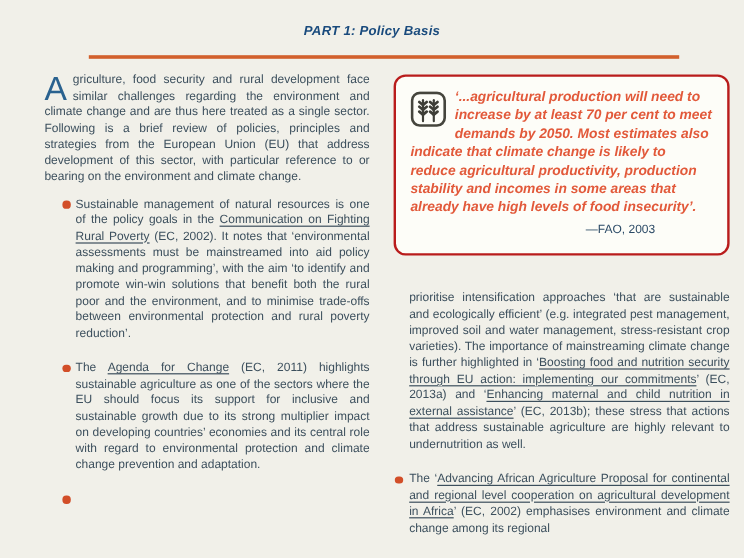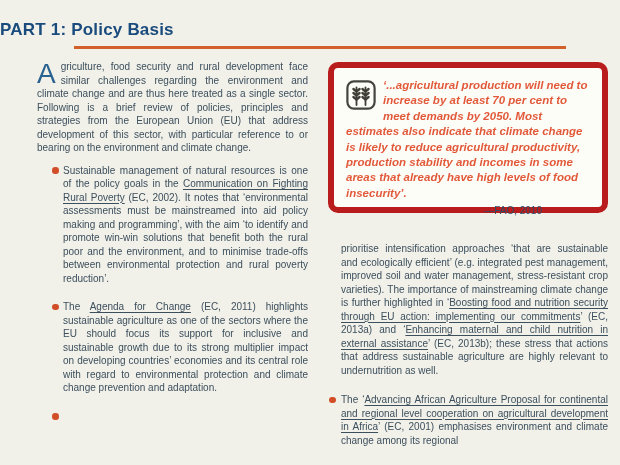--- a/index.html
+++ b/index.html
@@ -4,22 +4,22 @@
 <style>
   html, body { margin:0; padding:0; background:#f1f0e9; }
   .page {
     position:relative; width:620px; height:465px; overflow:hidden;
     background:#f1f0e9; font-family:"Liberation Sans", sans-serif;
     color:#3c4f5d;
   }
   
   .page-title {
     position:absolute; top:20px; left:0; width:620px; margin:0;
-    font-size:17px; font-weight:700;
-    color:#1a4b7d; letter-spacing:0.2px;
+    text-align:center; font-size:11px; font-weight:700;
+    color:#1a4b7d; letter-spacing:0.2px;font-style:italic;
   }
   .title-rule {
     position:absolute; top:46px; left:74px; width:492px; height:3px;
     background:#d2602c;
   }
   
   .col {
     position:absolute; font-size:10px; line-height:13.5px;
     text-align:justify; hyphens:auto; -webkit-hyphens:auto;
   }
@@ -36,21 +36,21 @@
     position:absolute; left:15px; top:3.5px; width:6.5px; height:6.5px;
     border-radius:50%; background:#d24e28;
   }
   .col-right ul.bullets { margin-top:16px; }
   .col-right ul.bullets li { padding-left:13px; }
   .col-right ul.bullets .dot { left:1px; }
   .ref-link { text-decoration:underline; text-underline-offset:1.5px; cursor:pointer; }
   
   .quote-card {
     box-sizing:border-box; width:280px; height:151px;
-    background:#fdfdf8; border:6px solid #b91c1c; border-radius:10px;
+    background:#fdfdf8; border:2px solid #b91c1c; border-radius:10px;
     padding:10px 12px 8px 12px; text-align:left;
   }
   .wheat { float:left; width:30px; height:30px; margin:2px 7px 2px 0; }
   .quote-text {
     margin:0; color:#e2593a; font-style:italic; font-weight:bold;
     font-size:11.5px; line-height:15.4px; text-align:left; hyphens:manual;
   }
   .quote-attr {
     text-align:right; padding-right:48px; margin-top:3px;
     color:#2b4a66; font-size:10px; font-weight:normal;
@@ -100,26 +100,26 @@
           <line x1="10.5" y1="19.5" x2="7.4" y2="17"></line>
           <line x1="10.5" y1="19.5" x2="13.6" y2="17"></line>
           <line x1="19.5" y1="11.5" x2="16.4" y2="9"></line>
           <line x1="19.5" y1="11.5" x2="22.6" y2="9"></line>
           <line x1="19.5" y1="15.5" x2="16.4" y2="13"></line>
           <line x1="19.5" y1="15.5" x2="22.6" y2="13"></line>
           <line x1="19.5" y1="19.5" x2="16.4" y2="17"></line>
           <line x1="19.5" y1="19.5" x2="22.6" y2="17"></line>
         </g>
       </svg></span><span>‘...agricultural production will need to increase by at least 70 per cent to meet demands by 2050. Most estimates also indicate that climate change is likely to reduce agricultural productivity, production stability and incomes in some areas that already have high levels of food insecurity’.</span></p>
-      <div class="quote-attr">—FAO, 2010</div>
+      <div class="quote-attr">—FAO, 2003</div>
     </div>
 
     <p class="cont"><span>prioritise intensification approaches ‘that are sustainable and ecologically efficient’ (e.g. integrated pest management, improved soil and water management, stress-resistant crop varieties). The importance of mainstreaming climate change is further highlighted in ‘</span><span class="ref-link">Boosting food and nutrition security through EU action: implementing our commitments</span><span>’ (EC, 2013a) and ‘</span><span class="ref-link">Enhancing maternal and child nutrition in external assistance</span><span>’ (EC, 2013b); these stress that actions that address sustainable agriculture are highly relevant to undernutrition as well.</span></p>
 
     <ul class="bullets">
       <li>
         <span class="dot"></span>
-        <span class="li-text"><span>The ‘</span><span class="ref-link">Advancing African Agriculture Proposal for continental and regional level cooperation on agricultural development in Africa</span><span>’ (EC, 2001) emphasises environment and climate change among its regional</span></span>
+        <span class="li-text"><span>The ‘</span><span class="ref-link">Advancing African Agriculture Proposal for continental and regional level cooperation on agricultural development in Africa</span><span>’ (EC, 2002) emphasises environment and climate change among its regional</span></span>
       </li>
     </ul>
   </div>
 
 </div>
 
 </body></html>

